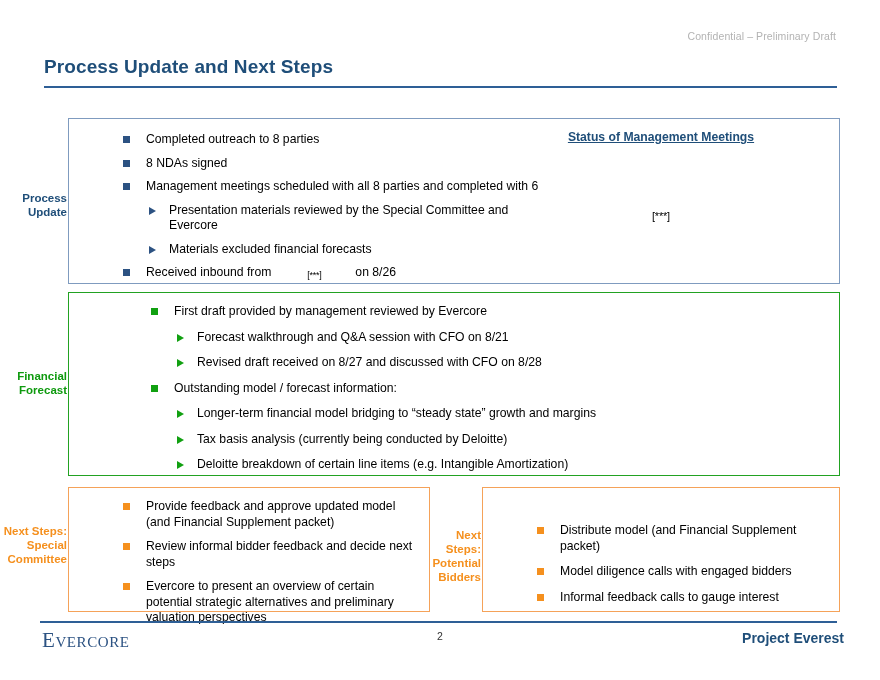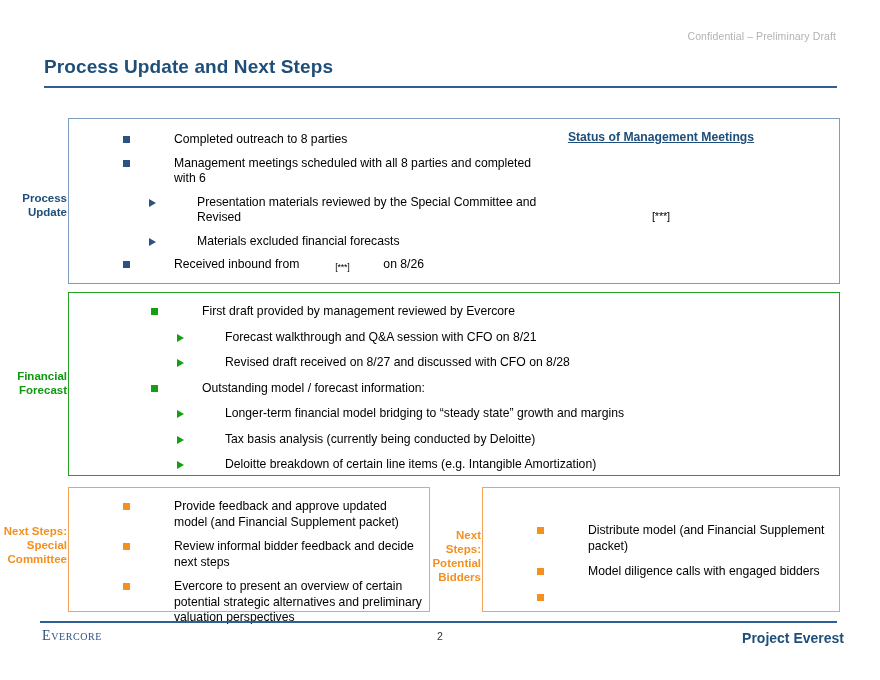--- a/index.html
+++ b/index.html
@@ -69,21 +69,20 @@
   
   ul.blist {
     list-style: none;
     margin: 0;
     padding: 0;
   }
   .bullet-row {
     display: flex;
     align-items: flex-start;
     margin-bottom: 8px;
-    gap: 28px;
   }
   .bullet-row:last-child { margin-bottom: 0; }
 
   .mk {
     flex: 0 0 auto;
     margin-top: 4px;
   }
   
   .mk-sq {
     width: 7px;
@@ -197,21 +196,21 @@
     top: 621px;
     width: 797px;
     height: 2px;
     background: #2e5f96;
   }
   .footer-logo {
     position: absolute;
     left: 42px;
     top: 628px;
     font-family: "Liberation Serif", serif;
-    font-size: 14px;
+    font-size: 21px;
     font-variant: small-caps;
     letter-spacing: 0.6px;
     color: #2c5282;
   }
   .footer-page {
     position: absolute;
     left: 0;
     top: 630px;
     width: 880px;
     text-align: center;
@@ -239,25 +238,29 @@
   <div class="sec-label lbl-blue" id="lbl-process">Process
 Update</div>
 
   <ul class="blist" id="process-bullets">
     <li class="bullet-row lvl1">
       <span class="mk mk-sq sq-blue"></span>
       <span class="btxt">Completed outreach to 8 parties</span>
     </li>
     <li class="bullet-row lvl1">
       <span class="mk mk-sq sq-blue"></span>
+      <span class="btxt">8 NDAs signed</span>
+    </li>
+    <li class="bullet-row lvl1">
+      <span class="mk mk-sq sq-blue"></span>
       <span class="btxt">Management meetings scheduled with all 8 parties and completed with 6</span>
     </li>
     <li class="bullet-row lvl2">
       <span class="mk mk-tri tri-blue"></span>
-      <span class="btxt">Presentation materials reviewed by the Special Committee and Revised</span>
+      <span class="btxt">Presentation materials reviewed by the Special Committee and Evercore</span>
     </li>
     <li class="bullet-row lvl2">
       <span class="mk mk-tri tri-blue"></span>
       <span class="btxt">Materials excluded financial forecasts</span>
     </li>
     <li class="bullet-row lvl1">
       <span class="mk mk-sq sq-blue"></span>
       <span class="btxt"><span>Received inbound from</span><span class="redact-inline">[***]</span><span>on 8/26</span></span>
     </li>
   </ul>
@@ -337,20 +340,21 @@
     <li class="bullet-row lvl1">
       <span class="mk mk-sq sq-orange"></span>
       <span class="btxt">Distribute model (and Financial Supplement packet)</span>
     </li>
     <li class="bullet-row lvl1">
       <span class="mk mk-sq sq-orange"></span>
       <span class="btxt">Model diligence calls with engaged bidders</span>
     </li>
     <li class="bullet-row lvl1">
       <span class="mk mk-sq sq-orange"></span>
+      <span class="btxt">Informal feedback calls to gauge interest</span>
     </li>
   </ul>
 </div>
 
 <div class="footer-rule"></div>
 <div class="footer-logo">Evercore</div>
 <div class="footer-page">2</div>
 <div class="footer-project">Project Everest</div>
 
 </body></html>

